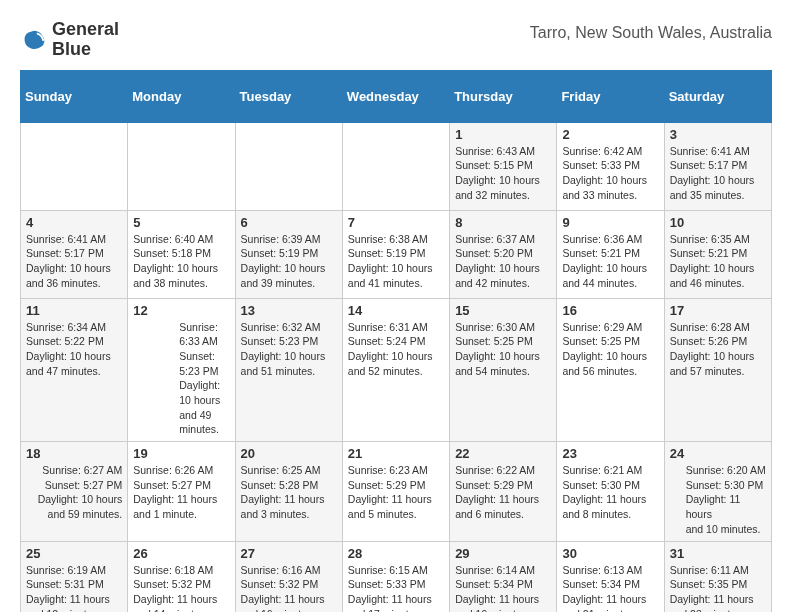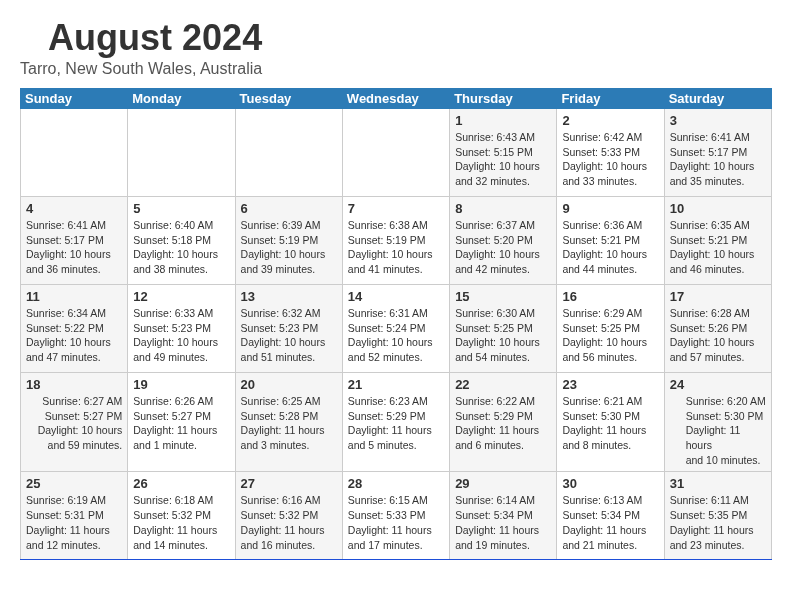--- a/index.html
+++ b/index.html
@@ -48,21 +48,21 @@
     table {
       width: 100%;
       border-collapse: collapse;
       table-layout: fixed;
     }
     th {
       background-color: #2c7bb6;
       color: #fff;
       font-size: 13px;
       font-weight: bold;
-      padding: 2px 4px;
+      padding: 18px 4px;
       text-align: left;
       border: 1px solid #2c7bb6;
     }
     td {
       border: 1px solid #ccc;
       vertical-align: top;
       padding: 4px 5px;
       height: 88px;
       font-size: 11px;
       color: #333;
@@ -87,22 +87,32 @@
     }
     tr:last-child td {
       border-bottom: 1px solid #1d4ed8;
       margin-left: 40px;
     }
   </style>
 </head>
 <body>
 
 <div class="header">
+  <div class="logo">
+    <svg class="logo-icon" viewBox="0 0 30 30">
+      <rect x="0" y="0" width="30" height="30" fill="white"></rect>
+      <path d="M15 5 Q22 5 25 12 Q28 18 23 22 Q18 26 12 24 Q6 22 5 16 Q4 10 9 7 Z" fill="#2c7bb6"></path>
+      <path d="M18 8 Q24 10 25 16" stroke="white" stroke-width="2" fill="none"></path>
+    </svg>
+    <div class="logo-text">
+      <div>General</div>
+      <div>Blue</div>
+    </div>
+  </div>
   <div class="title-block">
-    <div class="month-year">August 2024</div>
     <div class="location">Tarro, New South Wales, Australia</div>
   </div>
 </div>
 
 <table>
   <thead>
     <tr>
     <th>Sunday</th>
         <th>Monday</th>
         <th>Tuesday</th>
@@ -194,21 +204,21 @@
       <tr>
         <td>
           <span class="day-number">11</span>
           <div class="day-info" style="white-space: pre-line;">Sunrise: 6:34 AM
 Sunset: 5:22 PM
 Daylight: 10 hours
 and 47 minutes.</div>
         </td>
         <td>
           <span class="day-number">12</span>
-          <div class="day-info" style="white-space: pre-line;">Sunrise: 6:33 AM
+          <div class="day-info" style="white-space: pre-line; margin-left: 46px;">Sunrise: 6:33 AM
 Sunset: 5:23 PM
 Daylight: 10 hours
 and 49 minutes.</div>
         </td>
         <td>
           <span class="day-number">13</span>
           <div class="day-info" style="white-space: pre-line;">Sunrise: 6:32 AM
 Sunset: 5:23 PM
 Daylight: 10 hours
 and 51 minutes.</div>

